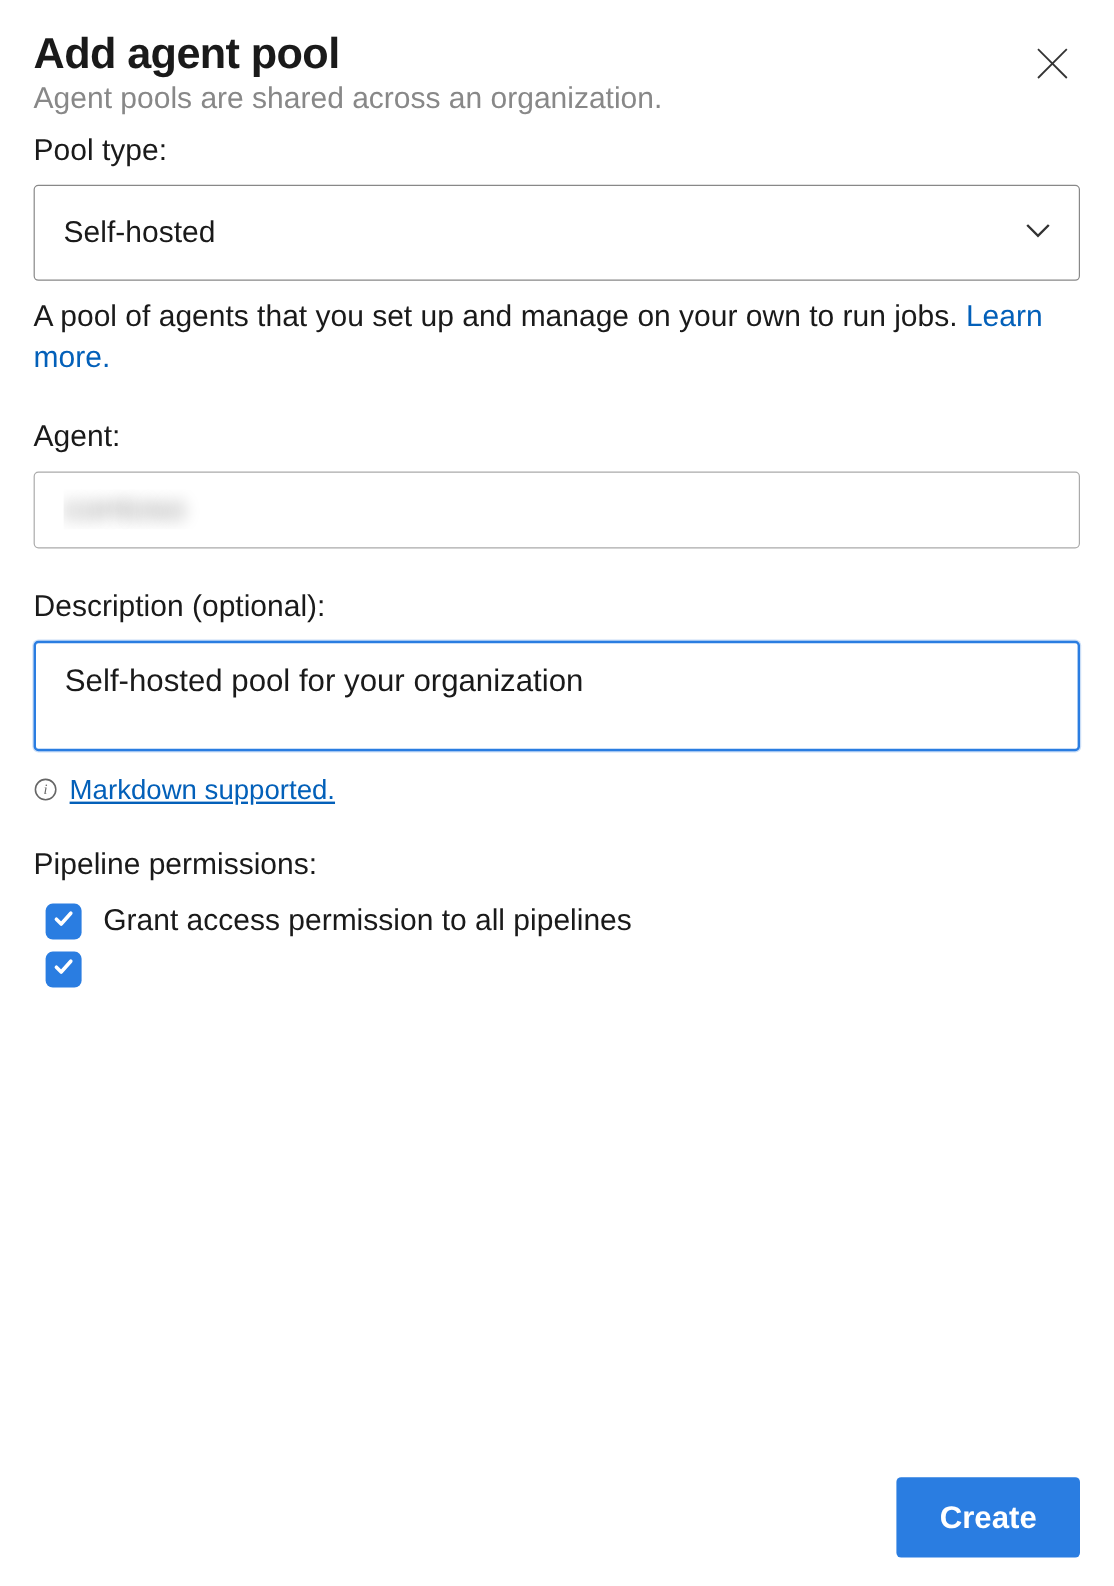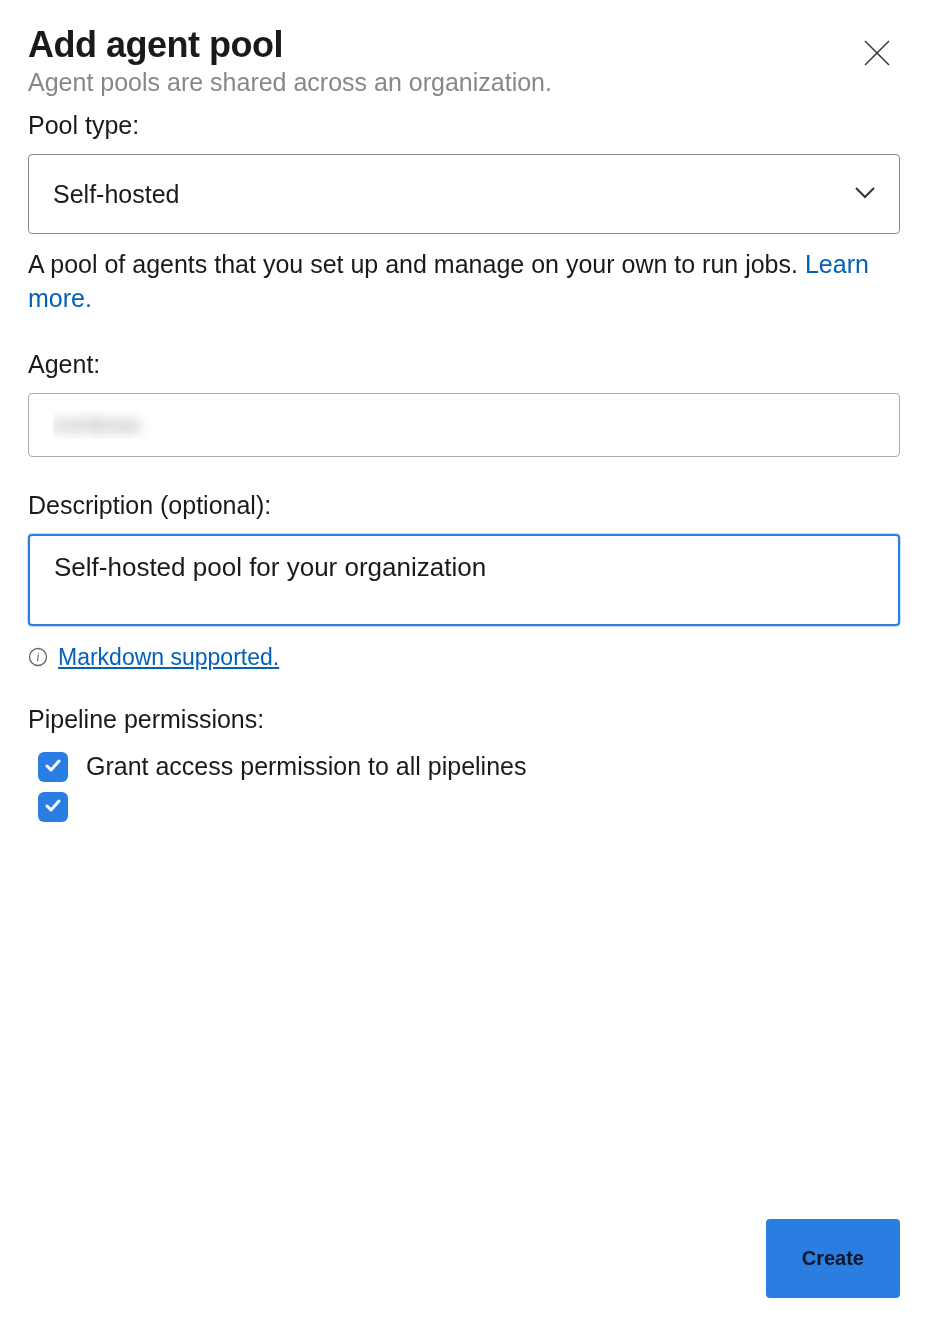--- a/index.html
+++ b/index.html
@@ -83,21 +83,21 @@
       color: #0360b9;
       text-decoration: none;
       cursor: pointer;
     }
 
     .text-input {
       width: 100%;
       height: 64px;
       border: 1px solid #aaa;
       border-radius: 4px;
-      font-size: 25px;
+      font-size: 29px;
       padding: 0 24px;
       color: #1a1a1a;
     }
     .text-input.blurred {
       color: transparent;
       text-shadow: 0 0 12px rgba(0,0,0,0.4);
     }
 
     .textarea {
       width: 100%;
@@ -156,25 +156,25 @@
       color: #1a1a1a;
     }
 
     .footer {
       position: absolute;
       bottom: 24px;
       right: 28px;
     }
     .create-btn {
       background: #2a7de1;
-      color: #0f172a;
+      color: #ffffff;
       border: none;
-      font-size: 20px;
+      font-size: 26px;
       font-weight: 600;
-      padding: 28px 36px;
+      padding: 18px 36px;
       border-radius: 4px;
       cursor: pointer;
     }
   </style>
 </head>
 <body>
 
 <div class="header">
   <div class="title-block">
     <h1>Add agent pool</h1>

